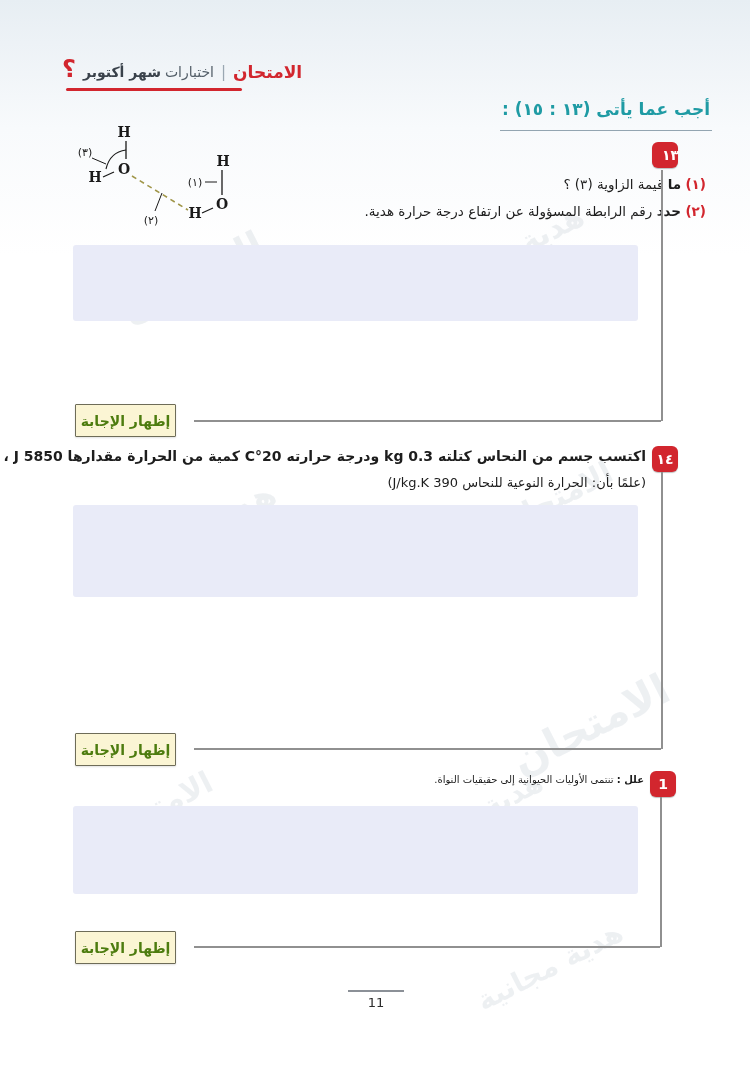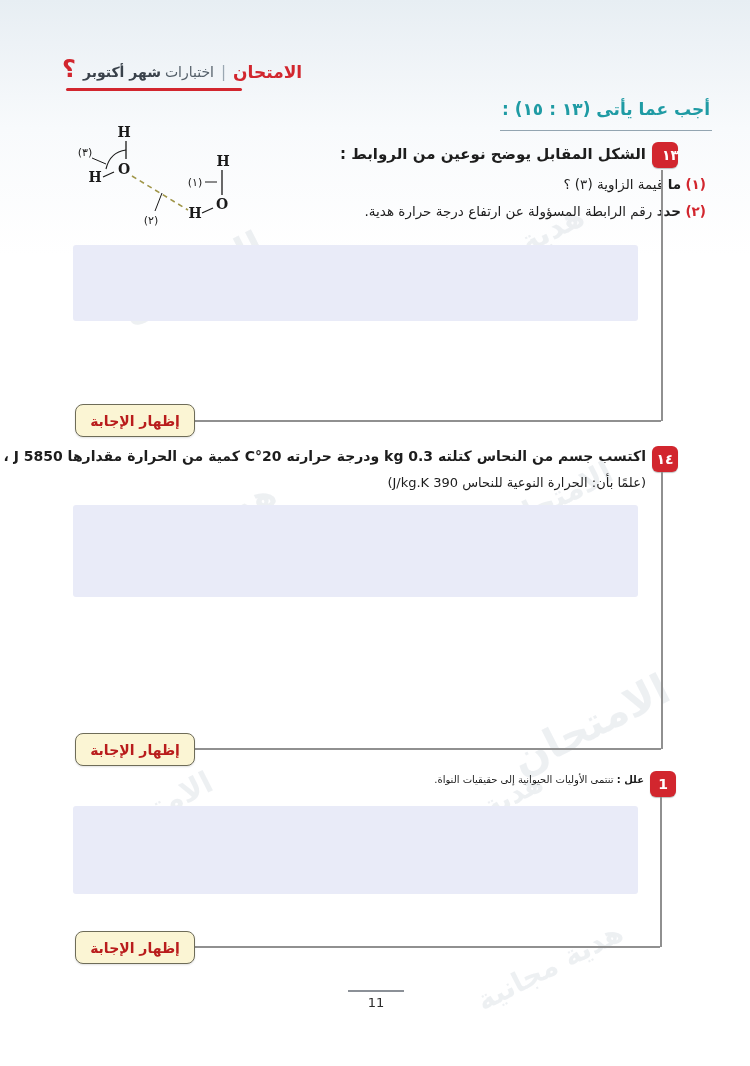--- a/index.html
+++ b/index.html
@@ -37,23 +37,23 @@
     color:#fff; font-weight:bold; font-size:14px; display:flex; align-items:center;
     justify-content:center; box-shadow:0 1px 1px rgba(0,0,0,.25);
   }
   .qline { position:absolute; direction:rtl; white-space:nowrap; color:#1d1d1d; }
   .red  { color:#d2262e; font-weight:bold; }
   .bold { font-weight:bold; }
   .ansbox { position:absolute; background:#e9ebf8; border-radius:3px; }
   .vline { position:absolute; width:1.5px; background:#909090; }
   .hline { position:absolute; height:1.5px; background:#909090; }
   .show-btn {
-    position:absolute; width:120px; height:33px; background:#fbf5d4;
-    border:1.3px solid #6e6c58; border-radius:8px; display:flex; align-items:center;
-    justify-content:center; font-weight:bold; font-size:14px; color:#b91c1c;
+    position:absolute; width:101px; height:33px; background:#fbf5d4;
+    border:1.3px solid #6e6c58; border-radius:1px; display:flex; align-items:center;
+    justify-content:center; font-weight:bold; font-size:14px; color:#4d7c0f;
     direction:rtl; cursor:pointer; box-shadow:0 1px 2px rgba(0,0,0,.12);
   }
   
   .diagram { position:absolute; left:55px; top:118px; }
   .atom { font-family:"DejaVu Serif", serif; font-size:14px; font-weight:bold;
           fill:#1a1a1a; text-anchor:middle; }
   .lbl  { font-family:"DejaVu Sans", sans-serif; font-size:11px; fill:#1a1a1a;
           text-anchor:middle; }
   .bond { stroke:#1a1a1a; stroke-width:1.3; }
   .thin { stroke:#1a1a1a; stroke-width:1; }
@@ -83,21 +83,20 @@
     <span class="hdr-pipe">|</span>
     <span class="hdr-sub-light">اختبارات</span>
     <span class="hdr-sub-bold">شهر أكتوبر</span>
     <span class="hdr-qmark">؟</span>
   </div>
   <div class="hdr-underline"></div>
 
   <div class="section-title">أجب عما يأتى (١٣ : ١٥) :</div>
 
   <div class="badge" style="left:652px;top:142px;padding-left:11px;">١٣</div>
-  <div class="qline" style="top:145px;right:104px;font-size:15px;font-weight:bold;">الشكل المقابل يوضح نوعين من الروابط :</div>
   <div class="qline" style="top:176px;right:44px;font-size:13.5px;">
     <span class="red">(١)</span>
     <span class="bold">ما</span>
     <span>قيمة الزاوية (٣) ؟</span>
   </div>
   <div class="qline" style="top:203px;right:44px;font-size:13.5px;">
     <span class="red">(٢)</span>
     <span class="bold">حدد</span>
     <span>رقم الرابطة المسؤولة عن ارتفاع درجة حرارة هدية.</span>
   </div>

